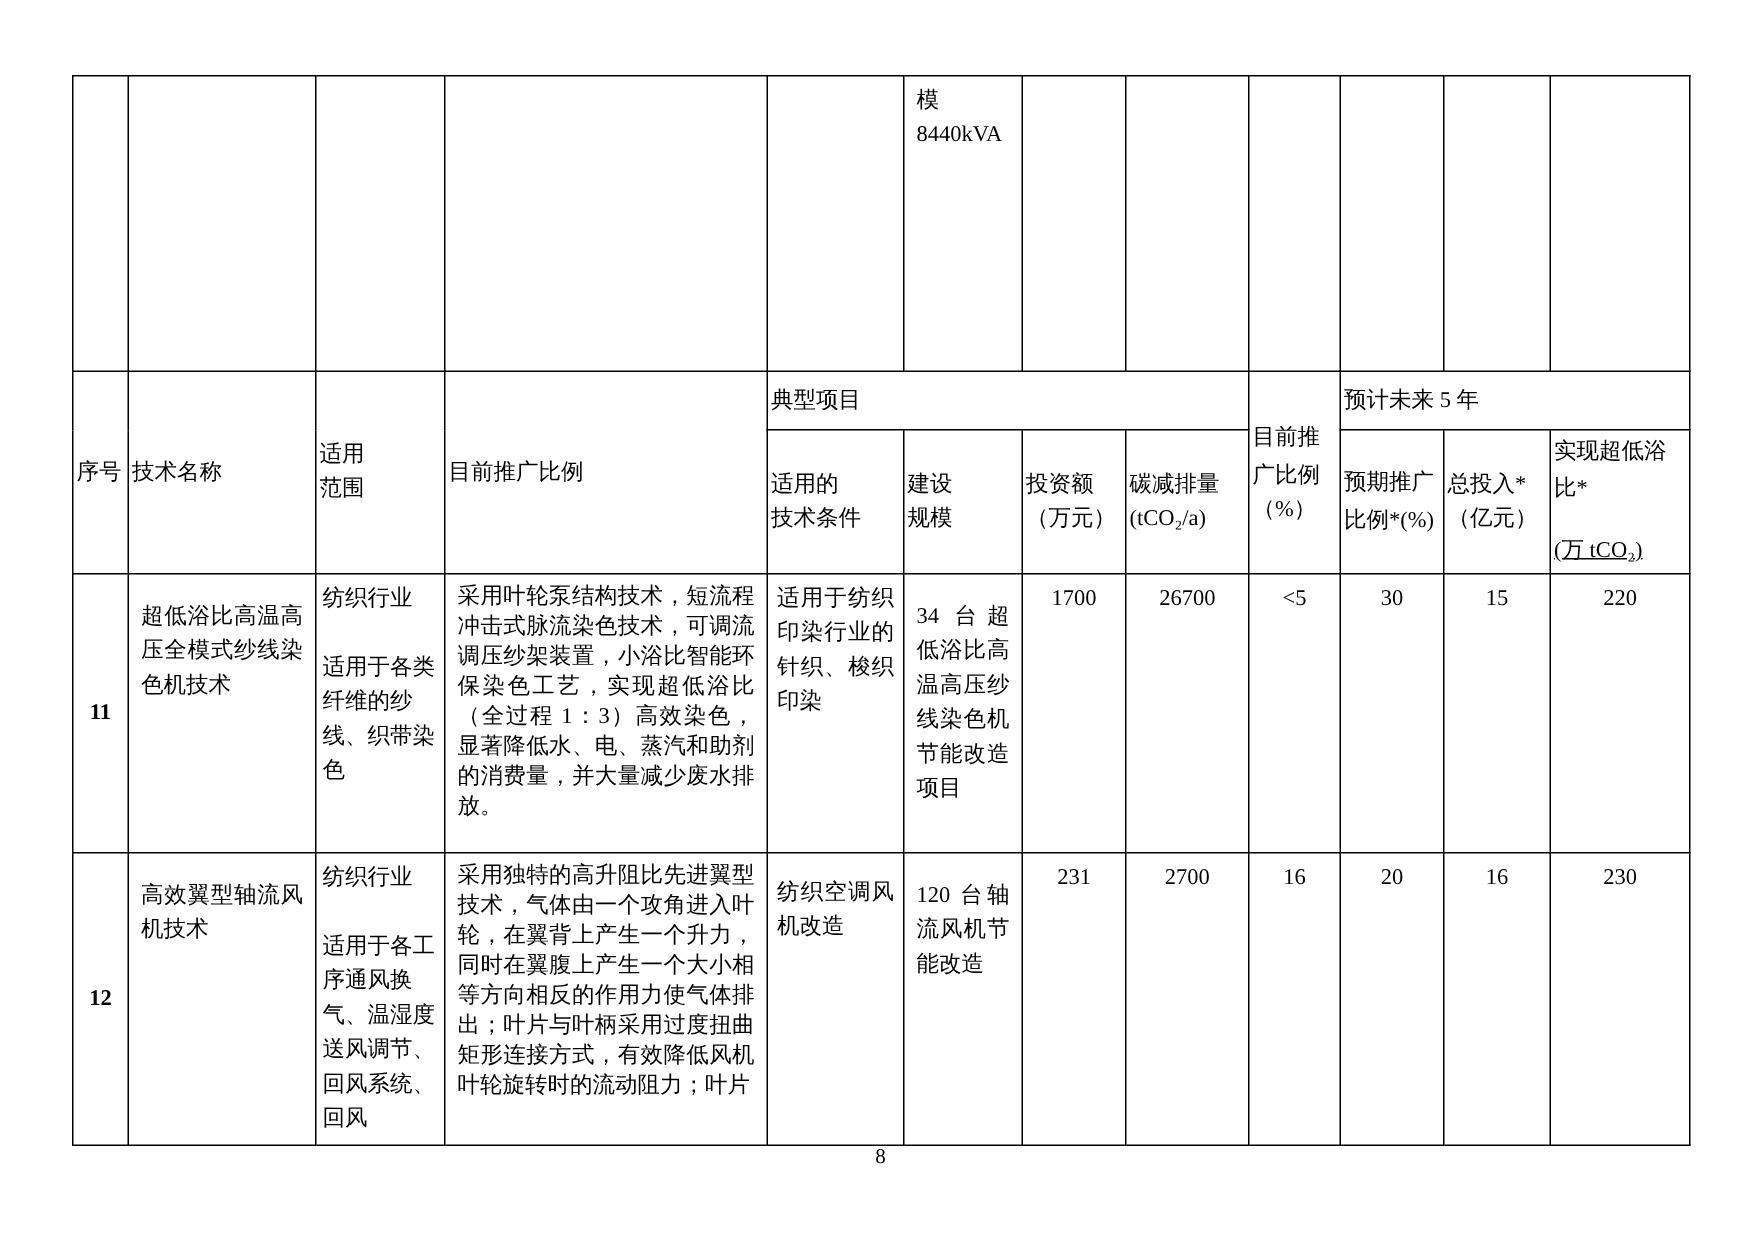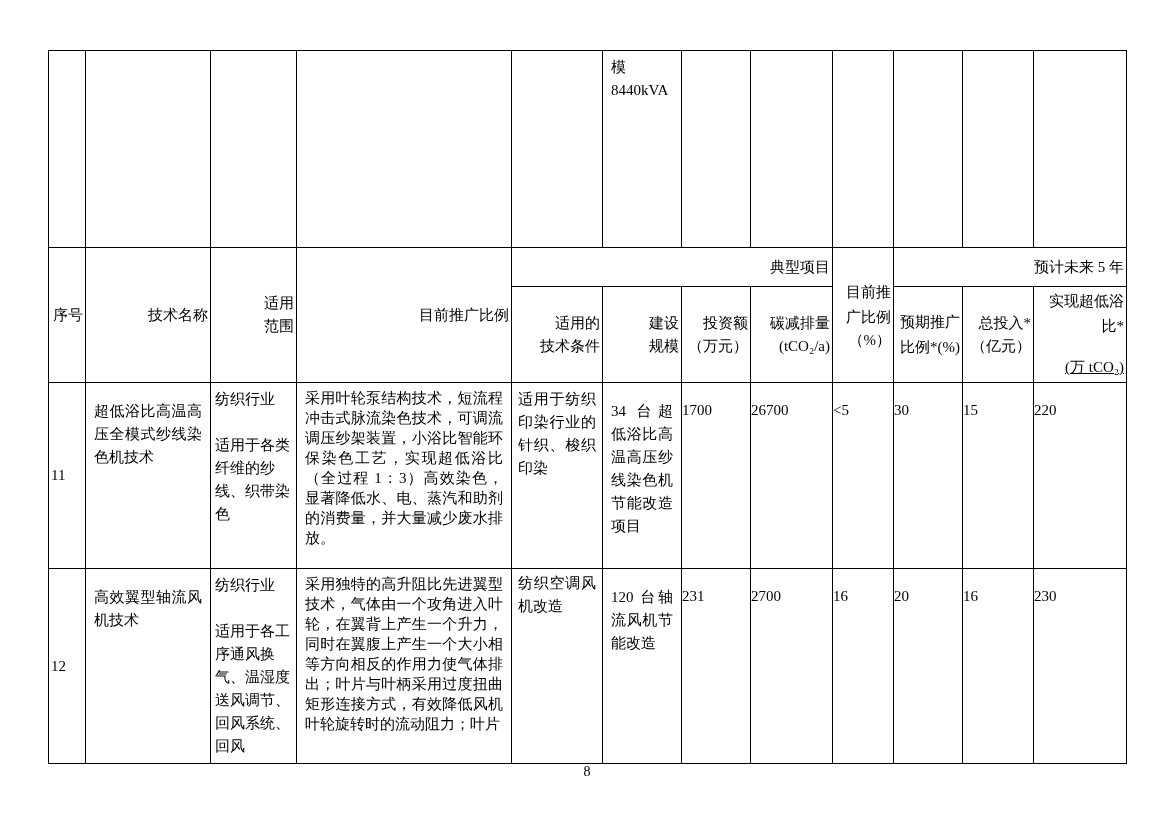--- a/index.html
+++ b/index.html
@@ -17,38 +17,38 @@
     table-layout: fixed;
   }
   .doc-table td {
     border: 1.5px solid #000;
     font-size: 15px;
     vertical-align: top;
     overflow: hidden;
   }
   
   td.hd {
-    text-align: right;
+    text-align: left;
     vertical-align: middle;
     padding: 2px;
     line-height: 25px;
   }
   .stack div { line-height: 23px; }
   .stack div + div { }
   .unit-gap { margin-top: 16px; text-decoration: underline; }
   
   td.seq {
-    vertical-align: middle;
-    font-weight: normal; padding: 2px; margin-left: 44px;
+    text-align: center; vertical-align: middle;
+    font-weight: bold; padding: 2px; margin-left: 44px;
   }
   td.txt { padding: 17px 8px; line-height: 23px; text-align: justify; }
   td.txt-tight { padding: 5px 8px; line-height: 20px; text-align: justify; }
   td.scope { padding: 5px 4px; line-height: 23px; }
   td.scope p + p { margin-top: 23px; }
-  td.num { padding-top: 16px; line-height: 23px; }
+  td.num { text-align: center; padding-top: 5px; line-height: 23px; }
   td.contcell { padding: 5px 8px; line-height: 23px; }
   .pageno {
     position: absolute; left: 48px; top: 763px; width: 1078px;
     text-align: center; font-size: 14px; line-height: 18px;
   }
 </style>
 </head>
 <body>
 
 <div class="sheet">
@@ -150,21 +150,21 @@
       </tr>
 
       <tr style="height:184px">
         <td class="seq">12</td>
         <td class="txt">高效翼型轴流风机技术</td>
         <td class="scope">
           <p>纺织行业</p>
           <p>适用于各工序通风换气、温湿度送风调节、回风系统、回风</p>
         </td>
         <td class="txt-tight">采用独特的高升阻比先进翼型技术，气体由一个攻角进入叶轮，在翼背上产生一个升力，同时在翼腹上产生一个大小相等方向相反的作用力使气体排出；叶片与叶柄采用过度扭曲矩形连接方式，有效降低风机叶轮旋转时的流动阻力；叶片</td>
-        <td class="txt" style="padding:3px 6px">纺织空调风机改造</td>
+        <td class="txt" style="padding:15px 6px">纺织空调风机改造</td>
         <td class="txt">120 台轴流风机节能改造</td>
         <td class="num">231</td>
         <td class="num">2700</td>
         <td class="num">16</td>
         <td class="num">20</td>
         <td class="num">16</td>
         <td class="num">230</td>
       </tr>
     </tbody>
   </table>

